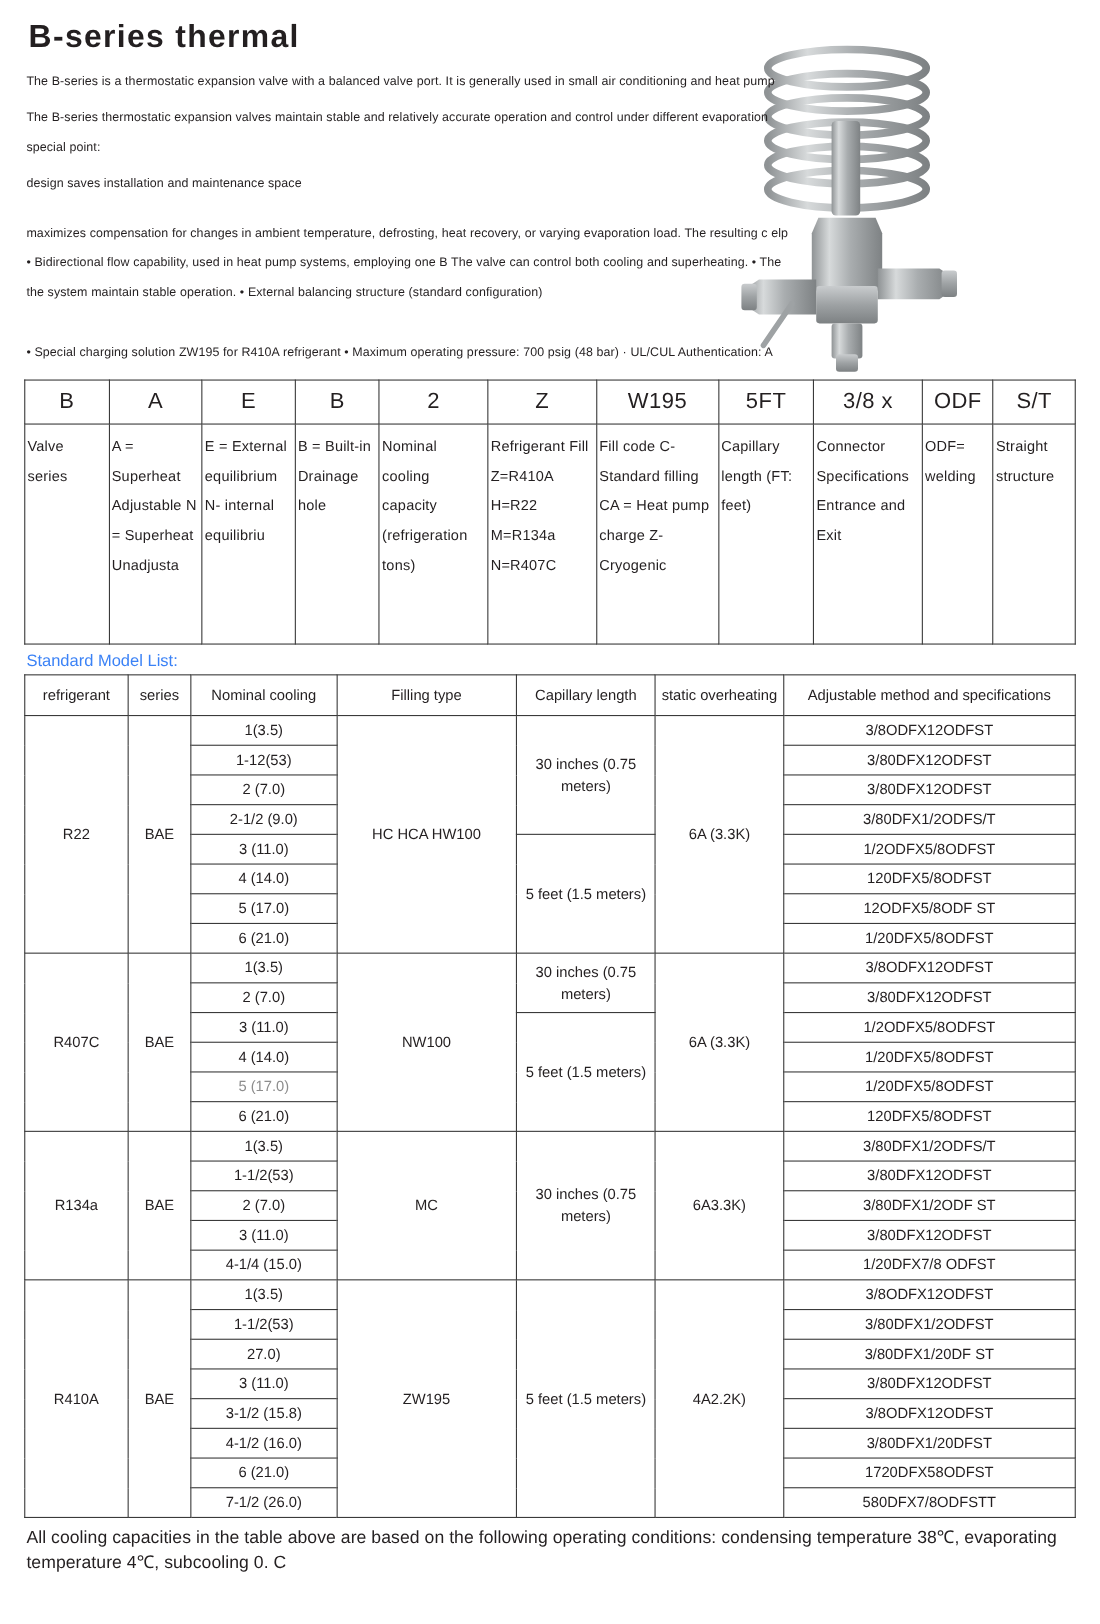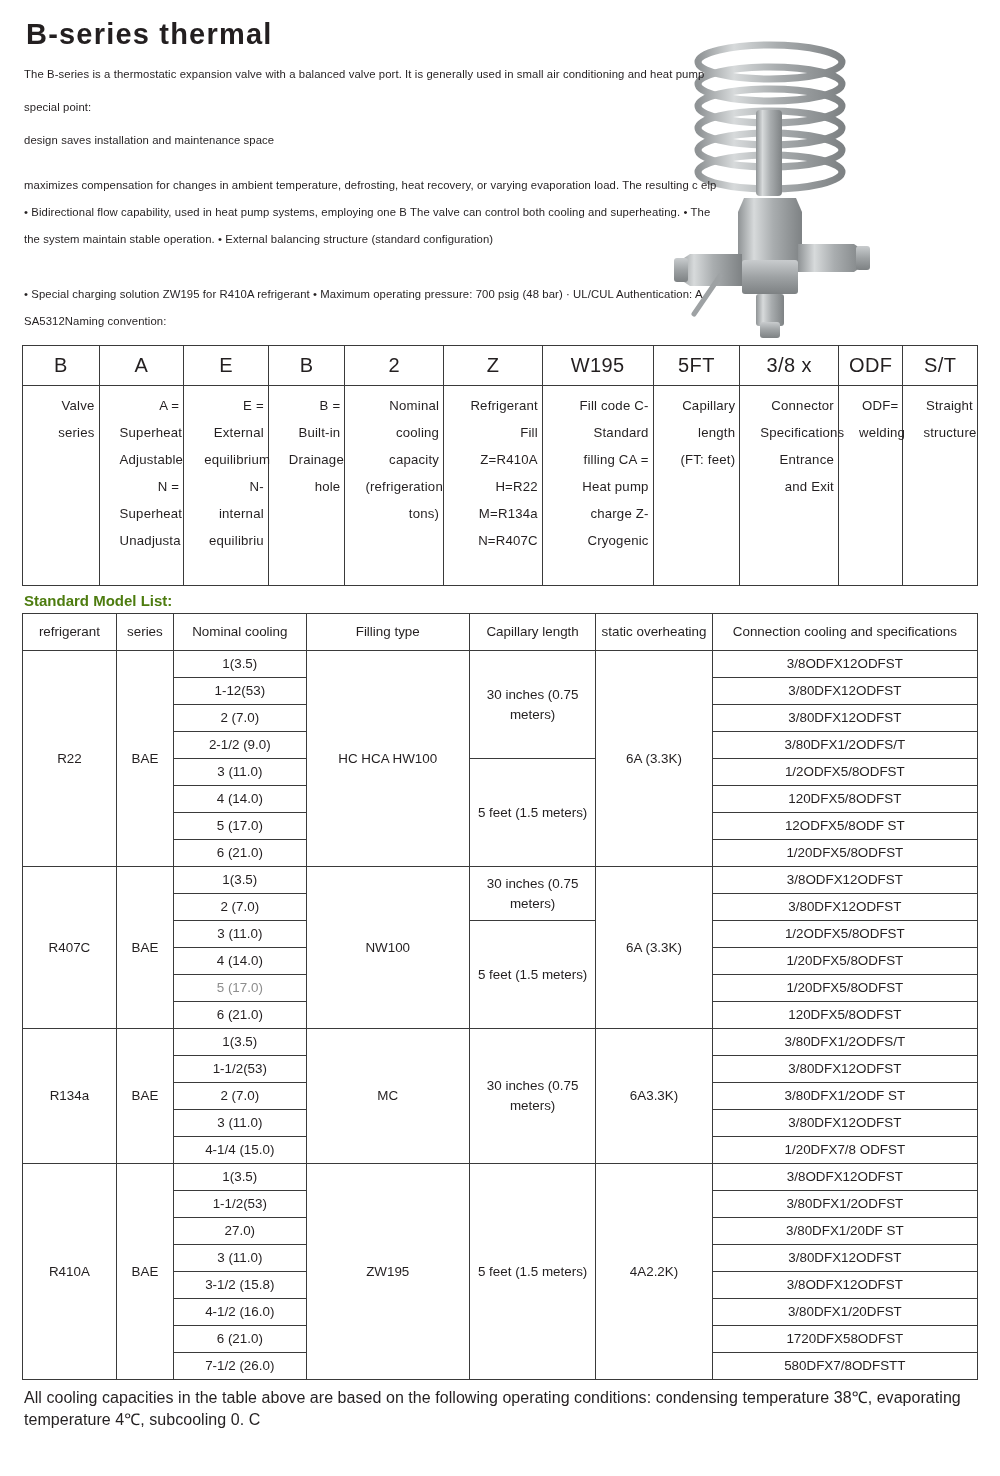--- a/index.html
+++ b/index.html
@@ -56,33 +56,32 @@
   table.naming td, table.naming th { border: 1px solid #3a3a3a; }
   table.naming thead td {
     font-size: 20px;
     text-align: center;
     padding: 8px 2px;
     font-weight: normal;
     letter-spacing: 0.4px;
   }
   table.naming tbody td {
     font-size: 13.2px;
-    text-align: right;
+    text-align: left;
     vertical-align: top;
-    padding: 6px 4px 10px 20px;
+    padding: 6px 4px 10px 2px;
     line-height: 27px;
     letter-spacing: 0.2px;
     height: 200px;
   }
 
   .sub-caption {
     font-size: 15px;
     margin: 6px 0 4px 2px;
-    color: #4d7c0f;
-    font-weight: bold;
+    color: #3b82f6;
   }
 
   
   table.models {
     width: 100%;
     border-collapse: collapse;
     table-layout: fixed;
   }
   table.models th, table.models td {
     border: 1px solid #3a3a3a;
@@ -161,29 +160,29 @@
       <rect x="100" y="300" width="20" height="16" rx="3" fill="url(#metal2)"></rect>
 
       <path d="M60 254 L34 292" stroke="#9ea2a4" stroke-width="5" fill="none" stroke-linecap="round"></path>
     </svg>
   </div>
 
   <h1 class="title">B-series thermal</h1>
 
   <div class="intro">
     <p>The B-series is a thermostatic expansion valve with a balanced valve port. It is generally used in small air conditioning and heat pump</p>
+    <p class="tight">The B-series thermostatic expansion valves maintain stable and relatively accurate operation and control under different evaporation</p>
     <p>special point:</p>
     <p>design saves installation and maintenance space</p>
     <div class="spacer-sm"></div>
     <p class="tight">maximizes compensation for changes in ambient temperature, defrosting, heat recovery, or varying evaporation load. The resulting c        elp</p>
     <p class="tight">• Bidirectional flow capability, used in heat pump systems, employing one B The valve can control both cooling and superheating. • The</p>
     <p>the system maintain stable operation. • External balancing structure (standard configuration)</p>
     <div class="spacer-md"></div>
     <p class="tight">• Special charging solution ZW195 for R410A refrigerant • Maximum operating pressure: 700 psig (48 bar) · UL/CUL Authentication: A</p>
-    <p>SA5312Naming convention:</p>
   </div>
 
   <table class="naming">
     <colgroup>
       <col class="nc1">
         <col class="nc2">
         <col class="nc3">
         <col class="nc4">
         <col class="nc5">
         <col class="nc6">
@@ -238,21 +237,21 @@
         <col class="mc7">
     </colgroup>
     <thead>
       <tr>
         <th>refrigerant</th>
         <th>series</th>
         <th>Nominal cooling</th>
         <th>Filling type</th>
         <th>Capillary length</th>
         <th>static overheating</th>
-        <th>Connection cooling and specifications</th>
+        <th>Adjustable method and specifications</th>
       </tr>
     </thead>
     <tbody id="model-body">
         <tr>
           <td rowspan="8" class="mid">R22</td>
           <td rowspan="8" class="mid">BAE</td>
           <td class="cell-row">1(3.5)</td>
           <td rowspan="8" class="mid">HC HCA HW100</td>
           <td rowspan="4" class="mid">30 inches (0.75 meters)</td>
           <td rowspan="8" class="mid">6A (3.3K)</td>

